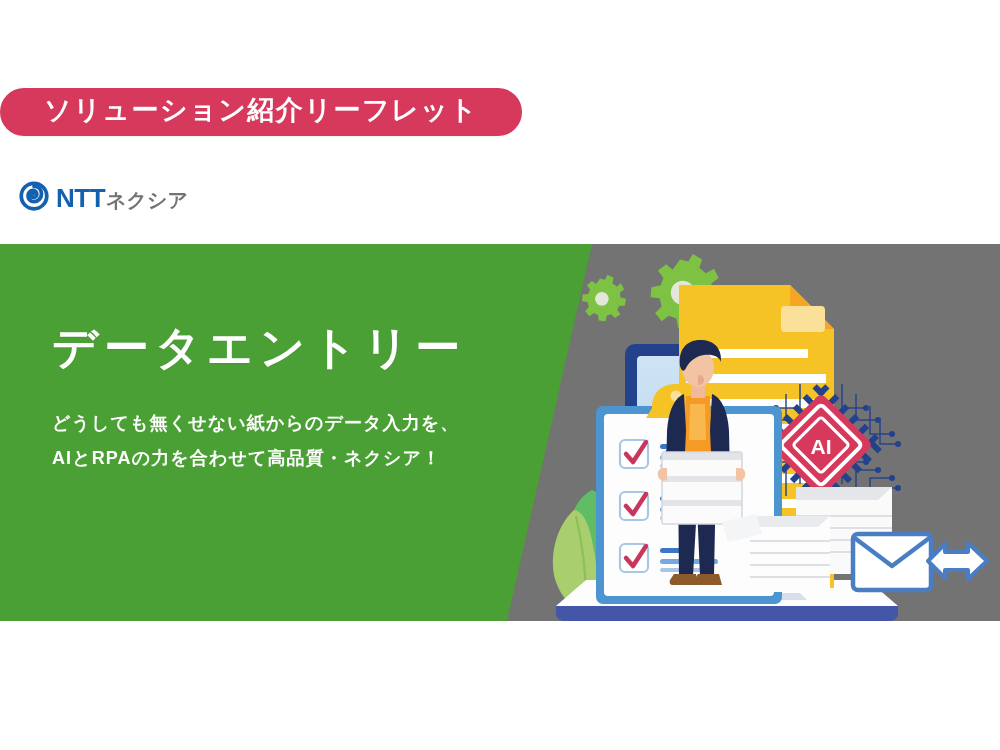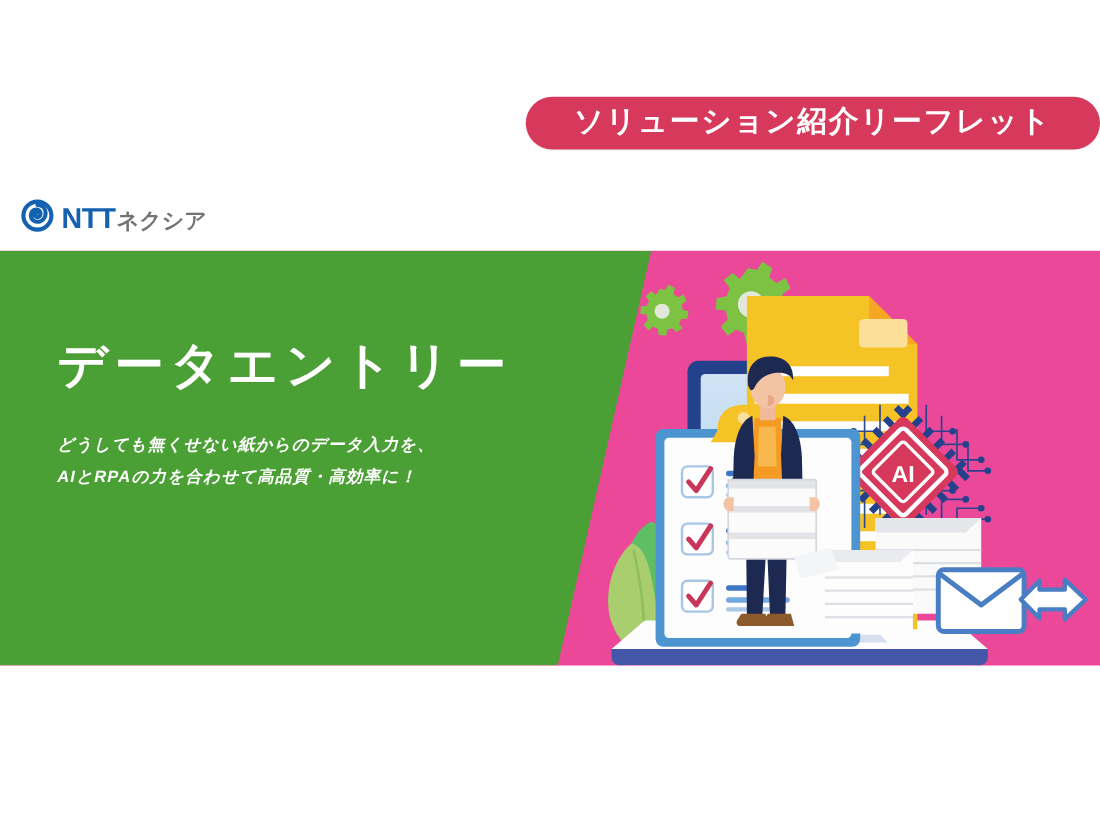--- a/index.html
+++ b/index.html
@@ -6,21 +6,21 @@
   body{
     width:1000px;height:750px;
     background:#ffffff;
     font-family:"Liberation Sans","DejaVu Sans",sans-serif;
     overflow:hidden;
     position:relative;
   }
   .page{position:absolute;inset:0;background:#fff;}
 
   
-  .pill-wrap{position:absolute;left:0;top:88px;width:1000px;display:flex;justify-content:flex-end;}
+  .pill-wrap{position:absolute;left:0;top:88px;width:1000px;display:flex;justify-content:flex-start;}
   .pill{
     background:#D6395B;
     border-radius:26px;
     padding:7px 44px 9px 44px;
     color:#ffffff;
     font-size:27px;
     font-weight:700;
     letter-spacing:1.5px;
     line-height:1.18;
     white-space:nowrap;
@@ -29,36 +29,36 @@
 
   
   .logo{position:absolute;left:19px;top:181px;display:flex;align-items:flex-end;gap:7px;}
   .logo-mark{width:30px;height:30px;flex:0 0 auto;display:block;}
   .logo-text{display:flex;align-items:baseline;gap:1px;}
   .logo-ntt{color:#1461B0;font-size:26px;font-weight:700;letter-spacing:-0.5px;line-height:1;}
   .logo-jp{color:#737373;font-size:20px;font-weight:700;letter-spacing:0px;line-height:1;}
 
   
   .hero{
-    position:absolute;left:0;top:228px;width:1000px;height:377px;
-    overflow:hidden;background:#ec4899;
+    position:absolute;left:0;top:244px;width:1000px;height:377px;
+    overflow:hidden;background:#737373;
   }
   .hero-green{
     position:absolute;left:0;top:0;width:620px;height:377px;
     background:#4BA035;
     clip-path:polygon(0 0, 592px 0, 507px 377px, 0 377px);
   }
   .hero-text{position:absolute;left:52px;top:72px;width:470px;z-index:5;}
   .hero-title{
     color:#ffffff;font-size:45px;font-weight:700;letter-spacing:6px;
     line-height:1.42;margin:0;text-shadow:0 1px 1px rgba(0,0,0,.05);
   }
   .hero-sub{
-    margin:26px 0 0 0;color:#ffffff;font-size:15px;font-weight:700;
-    letter-spacing:1.1px;line-height:1.95;font-style:italic;
+    margin:26px 0 0 0;color:#ffffff;font-size:18px;font-weight:700;
+    letter-spacing:1.1px;line-height:1.95;
   }
 
   
   .illo{position:absolute;left:500px;top:0;width:500px;height:377px;z-index:3;}
   .illo svg{display:block;width:500px;height:377px;}
 </style>
 </head>
 <body>
 
 <div class="page">
@@ -79,21 +79,21 @@
   </div>
 
   <div class="hero">
 
     <div class="hero-green"></div>
 
     <div class="hero-text">
       <div class="hero-title">データエントリー</div>
       <div class="hero-sub">
         <div>どうしても無くせない紙からのデータ入力を、</div>
-        <div>AIとRPAの力を合わせて高品質・高効率に！</div>
+        <div>AIとRPAの力を合わせて高品質・ネクシア！</div>
       </div>
     </div>
 
     <div class="illo">
       <svg viewBox="0 0 500 377">
         <defs>
           <linearGradient id="scr" x1="0" y1="0" x2="0" y2="1">
             <stop offset="0" stop-color="#CFE3F4"></stop>
             <stop offset="1" stop-color="#AFD3EE"></stop>
           </linearGradient>

